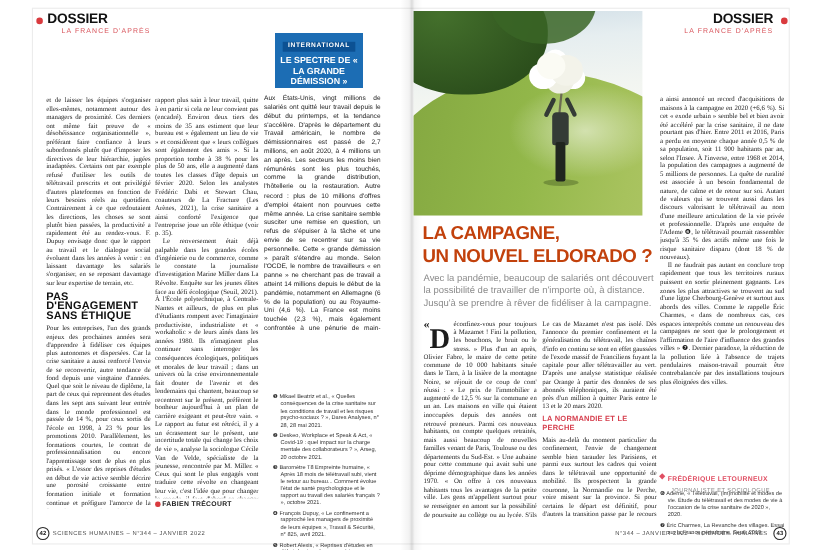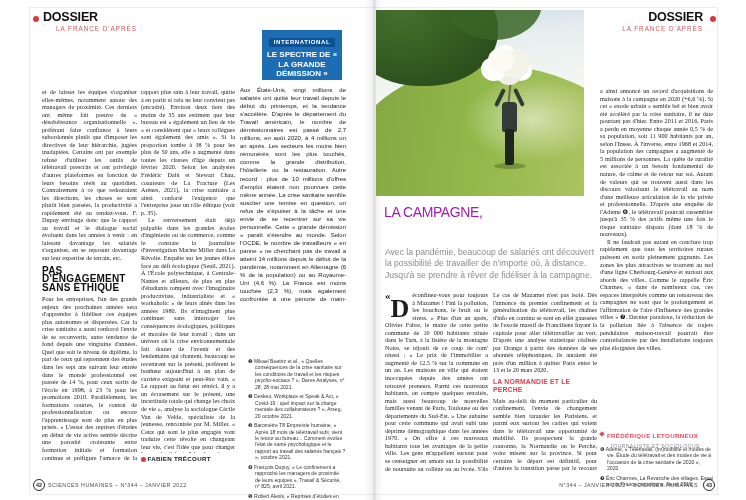--- a/index.html
+++ b/index.html
@@ -33,22 +33,22 @@
   .bluetitle{font-family:"Liberation Sans","DejaVu Sans",sans-serif;font-weight:bold;font-size:8px;line-height:9.5px;
              margin-top:2px;padding:0 3px;}
   .sidebody{font-family:"Liberation Sans","DejaVu Sans",sans-serif;font-size:6px;line-height:8.05px;text-align:justify;
             color:#222;overflow:hidden;}
 
   
   .fnotes{font-family:"Liberation Sans","DejaVu Sans",sans-serif;font-size:5.1px;line-height:6.45px;color:#333;text-align:left;}
   .fnotes div{margin-bottom:3px;padding-left:7px;text-indent:-7px;}
 
   
-  .headline{font-family:"Liberation Sans","DejaVu Sans",sans-serif;font-weight:normal;font-size:14px;line-height:20.5px;
-            letter-spacing:-.4px;color:#a21caf;}
+  .headline{font-family:"Liberation Sans","DejaVu Sans",sans-serif;font-weight:bold;font-size:17px;line-height:20.5px;
+            letter-spacing:-.4px;color:#c2410c;}
   .standfirst{font-family:"Liberation Sans","DejaVu Sans",sans-serif;font-size:8.6px;line-height:11.3px;color:#8b8b8b;}
   .dc-wrap{float:left;margin:1px 3px 0 0;}
   .dc-quote{font-size:11px;font-weight:bold;vertical-align:18px;}
   .dropcap{font-size:26px;line-height:22px;font-weight:bold;}
   .author{font-family:"Liberation Sans","DejaVu Sans",sans-serif;}
   .author .adiamond{display:inline-block;width:4px;height:4px;background:#e04f63;transform:rotate(45deg);margin-right:3px;vertical-align:middle;}
   .author .aname{font-weight:bold;font-size:6.2px;letter-spacing:.3px;color:#e04f63;}
   .author .arole{font-size:5.2px;letter-spacing:.4px;color:#8a8a8a;margin-top:1px;margin-left:10px;}
 
   
@@ -95,21 +95,21 @@
   </div>
 
   <div class="abs bodycol" style="left:141px;top:88px;width:94px;height:365px;">
     <p>rapport plus sain à leur travail, quitte à en partir si cela ne leur convient pas (encadré). Environ deux tiers des moins de 35 ans estiment que leur bureau est « également un lieu de vie » et considèrent que « leurs collègues sont également des amis ». Si la proportion tombe à 38 % pour les plus de 50 ans, elle a augmenté dans toutes les classes d'âge depuis un février 2020. Selon les analystes Frédéric Dabi et Stewart Chau, coauteurs de La Fracture (Les Arènes, 2021), la crise sanitaire a ainsi conforté l'exigence que l'entreprise joue un rôle éthique (voir p. 35).</p>
     <p>Le renversement était déjà palpable dans les grandes écoles d'ingénierie ou de commerce, comme le constate la journaliste d'investigation Marine Miller dans La Révolte. Enquête sur les jeunes élites face au défi écologique (Seuil, 2021). À l'École polytechnique, à Centrale-Nantes et ailleurs, de plus en plus d'étudiants rompent avec l'imaginaire productiviste, industrialiste et « workaholic » de leurs aînés dans les années 1980. Ils n'imaginent plus continuer sans interroger les conséquences écologiques, politiques et morales de leur travail ; dans un univers où la crise environnementale fait douter de l'avenir et des lendemains qui chantent, beaucoup se recentrent sur le présent, préfèrent le bonheur aujourd'hui à un plan de carrière exigeant et peut-être vain. « Le rapport au futur est rétréci, il y a un écrasement sur le présent, une incertitude totale qui change les choix de vie », analyse la sociologue Cécile Van de Velde, spécialiste de la jeunesse, rencontrée par M. Miller. « Ceux qui sont le plus engagés vont traduire cette révolte en changeant leur vie, c'est l'idée que pour changer le monde, il faut d'abord se changer soi. Et puis il y a ceux qui vont vouloir changer la société et nourrir une parole de plus en plus radicale. »</p>
   </div>
   <div class="abs byline" style="left:141px;top:455px;">
     <span class="bdot"></span><span>FABIEN TRÉCOURT</span>
   </div>
 
-  <div class="abs bluebox" style="left:262px;top:30px;width:80px;height:50px;">
+  <div class="abs bluebox" style="left:250px;top:30px;width:80px;height:50px;">
     <span class="bluetag">INTERNATIONAL</span>
     <div class="bluetitle">LE SPECTRE DE « LA GRANDE DÉMISSION »</div>
   </div>
   <div class="abs sidebody" style="left:240px;top:86px;width:106px;height:216px;">
     <span>Aux États-Unis, vingt millions de salariés ont quitté leur travail depuis le début du printemps, et la tendance s'accélère. D'après le département du Travail américain, le nombre de démissionnaires est passé de 2,7 millions, en août 2020, à 4 millions un an après. Les secteurs les moins bien rémunérés sont les plus touchés, comme la grande distribution, l'hôtellerie ou la restauration. Autre record : plus de 10 millions d'offres d'emploi étaient non pourvues cette même année. La crise sanitaire semble susciter une remise en question, un refus de s'épuiser à la tâche et une envie de se recentrer sur sa vie personnelle. Cette « grande démission » paraît s'étendre au monde. Selon l'OCDE, le nombre de travailleurs « en panne » ne cherchant pas de travail a atteint 14 millions depuis le début de la pandémie, notamment en Allemagne (6 % de la population) ou au Royaume-Uni (4,6 %). La France est moins touchée (2,3 %), mais également confrontée à une pénurie de main-d'œuvre dans des secteurs jugés difficiles. Même en Chine, une nouvelle génération désenchantée revendique pour la première fois un droit à une « indolence volontaire » (« tang ping »), délaissant des métiers trop durs et ingrats.</span>
     
   </div>
 
   <div class="abs fnotes" style="left:248px;top:358px;width:98px;height:104px;">
     <div>❶ Mikael Beatriz et al., « Quelles conséquences de la crise sanitaire sur les conditions de travail et les risques psycho-sociaux ? », Dares Analyses, n° 28, 28 mai 2021.</div>
@@ -137,20 +137,21 @@
     <div class="ph-trunk"></div>
     <div class="ph-arm-l"></div>
     <div class="ph-arm-r"></div>
     <div class="ph-torso"></div>
     <div class="ph-legs"></div>
     <div class="ph-blossom"></div>
   </div>
 
   <div class="abs headline" style="left:384px;top:202px;width:225px;">
     <div>LA CAMPAGNE,</div>
+    <div>UN NOUVEL ELDORADO ?</div>
   </div>
   <div class="abs standfirst" style="left:385px;top:247px;width:216px;">Avec la pandémie, beaucoup de salariés ont découvert la possibilité de travailler de n'importe où, à distance. Jusqu'à se prendre à rêver de fidéliser à la campagne.</div>
 
   <div class="abs bodycol" style="left:385px;top:291px;width:103px;height:180px;">
     <p><span class="dc-wrap"><span class="dc-quote">«</span><span class="dropcap">D</span></span><span>éconfinez-vous pour toujours à Mazamet ! Fini la pollution, les bouchons, le bruit ou le stress. » Plus d'un an après, Olivier Fabre, le maire de cette petite commune de 10 000 habitants située dans le Tarn, à la lisière de la montagne Noire, se réjouit de ce coup de com' réussi : « Le prix de l'immobilier a augmenté de 12,5 % sur la commune en un an. Les maisons en ville qui étaient inoccupées depuis des années ont retrouvé preneurs. Parmi ces nouveaux habitants, on compte quelques retraités, mais aussi beaucoup de nouvelles familles venant de Paris, Toulouse ou des départements du Sud-Est. » Une aubaine pour cette commune qui avait subi une déprime démographique dans les années 1970. « On offre à ces nouveaux habitants tous les avantages de la petite ville. Les gens m'appellent surtout pour se renseigner en amont sur la possibilité de poursuite au collège ou au lycée. S'ils veulent quitter la ville, ils veulent garder un niveau de services », poursuit O. Fabre.</span></p>
   </div>
 
   <div class="abs bodycol" style="left:493px;top:291px;width:104px;height:180px;">
     <p>Le cas de Mazamet n'est pas isolé. Dès l'annonce du premier confinement et la généralisation du télétravail, les chaînes d'info en continu se sont en effet gaussées de l'exode massif de Franciliens fuyant la capitale pour aller télétravailler au vert. D'après une analyse statistique réalisée par Orange à partir des données de ses abonnés téléphoniques, ils auraient été près d'un million à quitter Paris entre le 13 et le 20 mars 2020.</p>
     <div class="subhead-red">LA NORMANDIE ET LE PERCHE</div>

